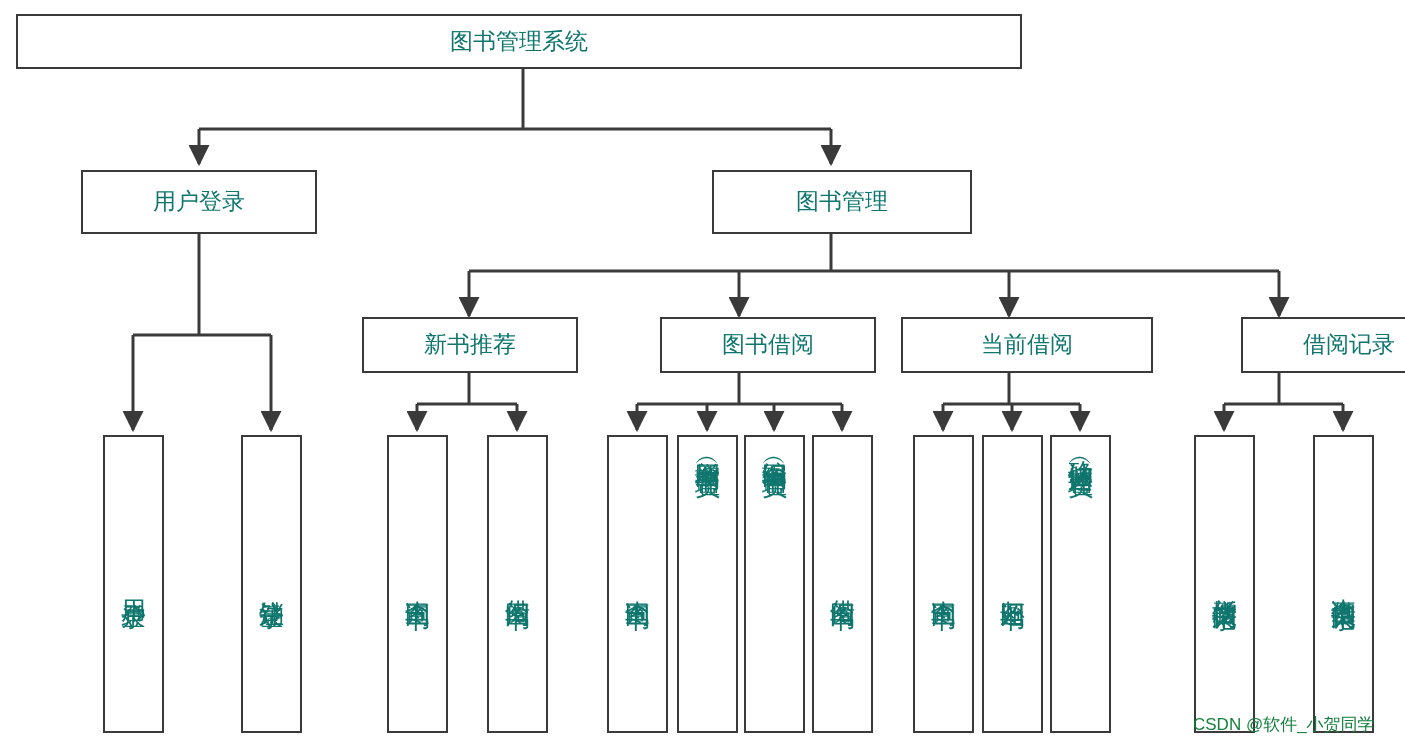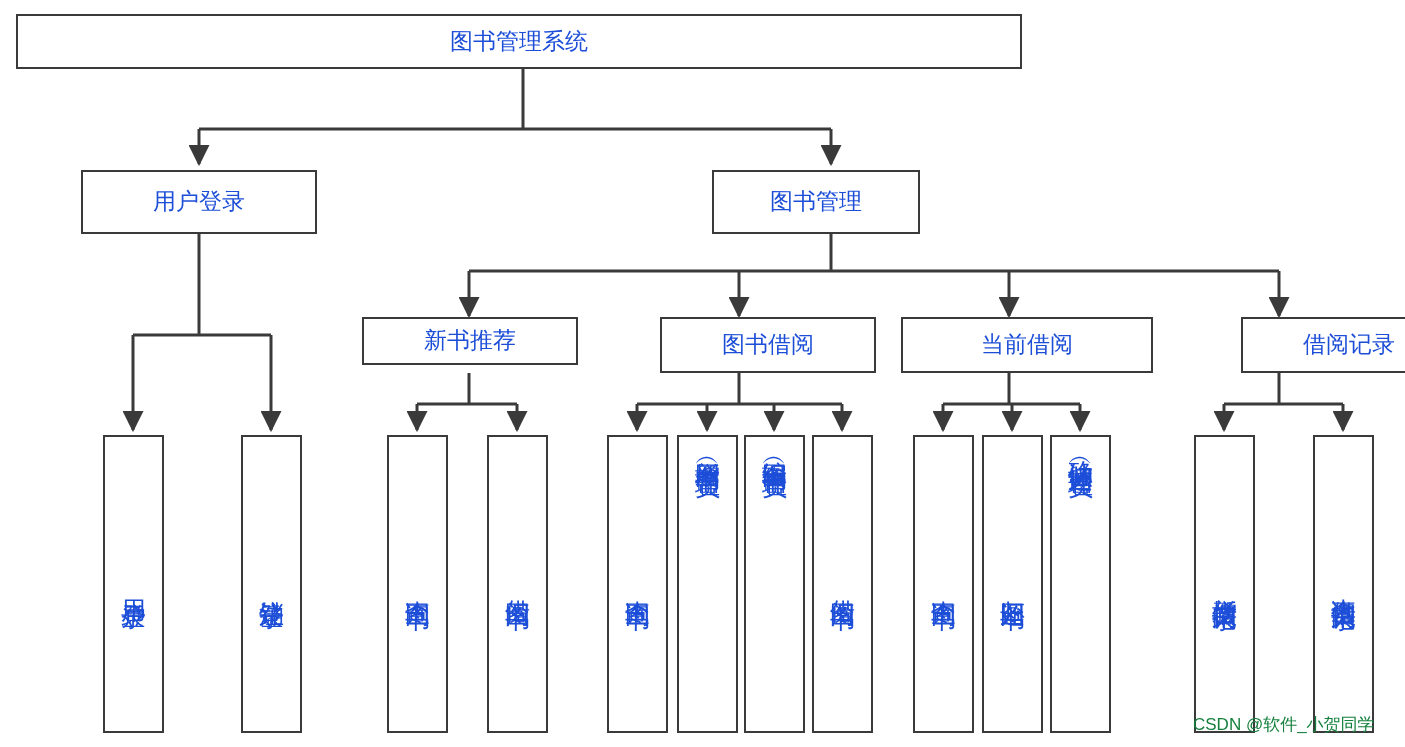--- a/index.html
+++ b/index.html
@@ -26,21 +26,21 @@
     pointer-events: none;
   }
   .node {
     position: absolute;
     box-sizing: border-box;
     border: 2px solid #3a3a3a;
     background: #ffffff;
     display: flex;
     align-items: center;
     justify-content: center;
-    color: #1d4ed8;
+    color: #0f766e;
     z-index: 2;
   }
   .node-label {
     white-space: pre;
     line-height: 1.18;
   }
   .horiz .node-label {
     font-size: 23px;
   }
   .node.root .node-label {
@@ -128,25 +128,25 @@
     </g>
   </svg>
 
   <div class="node root horiz" style="left:16px; top:14px; width:1006px; height:55px;">
     <span class="node-label">图书管理系统</span>
   </div>
 
   <div class="node horiz" style="left:81px; top:170px; width:236px; height:64px;">
     <span class="node-label">用户登录</span>
   </div>
-  <div class="node horiz" style="left:712px; top:170px; width:208px; height:64px;">
+  <div class="node horiz" style="left:712px; top:170px; width:260px; height:64px;">
     <span class="node-label">图书管理</span>
   </div>
 
-  <div class="node horiz" style="left:362px; top:317px; width:216px; height:48px;font-family:Liberation Serif, serif;">
+  <div class="node horiz" style="left:362px; top:317px; width:216px; height:56px;font-family:Liberation Serif, serif;">
     <span class="node-label">新书推荐</span>
   </div>
   <div class="node horiz" style="left:632px; top:317px; width:216px; height:56px;margin-left:28px;">
     <span class="node-label">图书借阅</span>
   </div>
   <div class="node horiz" style="left:901px; top:317px; width:252px; height:56px;">
     <span class="node-label">当前借阅</span>
   </div>
   <div class="node horiz" style="left:1241px; top:317px; width:216px; height:56px;">
     <span class="node-label">借阅记录</span>

